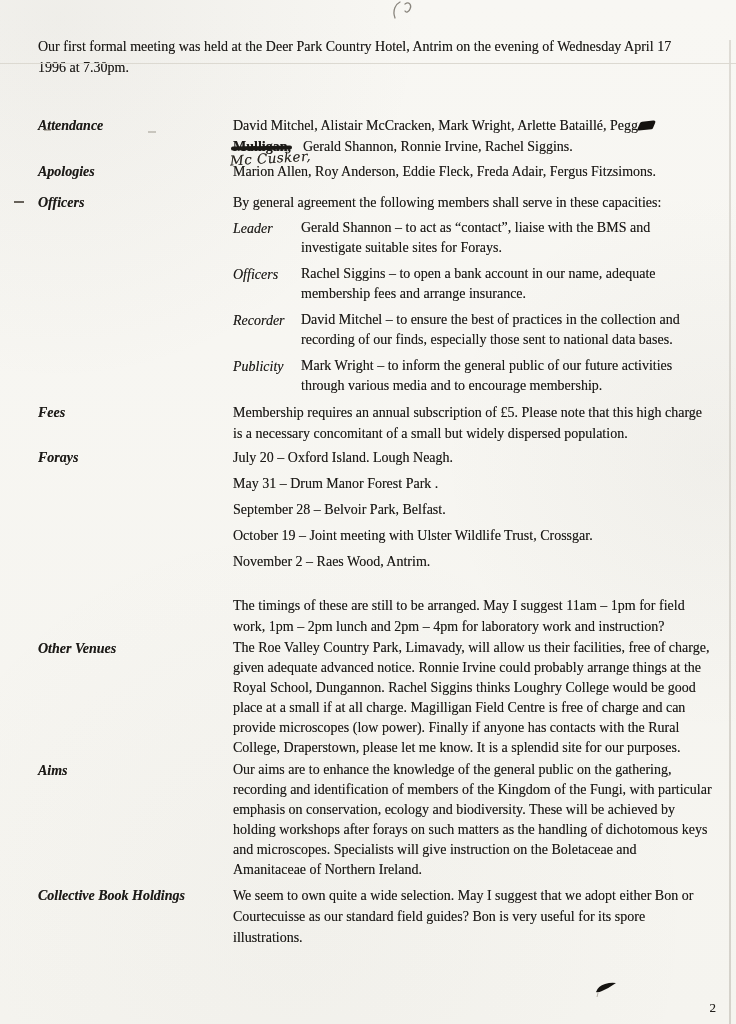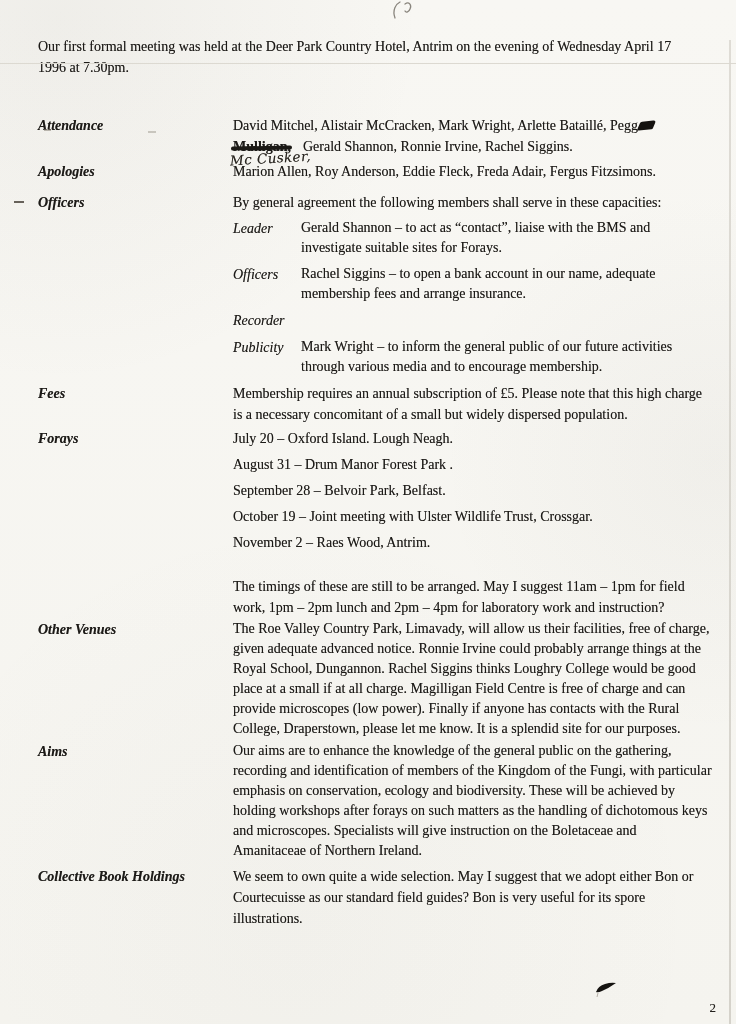--- a/index.html
+++ b/index.html
@@ -125,39 +125,40 @@
             <div class="role-row">
               <div class="role-name">Leader</div>
               <div class="role-desc">Gerald Shannon – to act as “contact”, liaise with the BMS and investigate suitable sites for Forays.</div>
             </div>
             <div class="role-row">
               <div class="role-name">Officers</div>
               <div class="role-desc">Rachel Siggins – to open a bank account in our name, adequate membership fees and arrange insurance.</div>
             </div>
             <div class="role-row">
               <div class="role-name">Recorder</div>
+              <div class="role-desc">David Mitchel – to ensure the best of practices in the collection and recording of our finds, especially those sent to national data bases.</div>
             </div>
             <div class="role-row">
               <div class="role-name">Publicity</div>
               <div class="role-desc">Mark Wright – to inform the general public of our future activities through various media and to encourage membership.</div>
             </div>
           </div>
         </div>
       </div>
 
       <div class="section sec-fees">
         <div class="sec-label">Fees</div>
         <div class="para">Membership requires an annual subscription of £5. Please note that this high charge is a necessary concomitant of a small but widely dispersed population.</div>
       </div>
 
       <div class="section sec-forays">
         <div class="sec-label">Forays</div>
         <div class="para">
           <div class="foray-item">July 20 – Oxford Island. Lough Neagh.</div>
-          <div class="foray-item">August 31 – Drum Manor Forest Park .</div>
+          <div class="foray-item">May 31 – Drum Manor Forest Park .</div>
           <div class="foray-item">September 28 – Belvoir Park, Belfast.</div>
           <div class="foray-item">October 19 – Joint meeting with Ulster Wildlife Trust, Crossgar.</div>
           <div class="foray-item">November 2 – Raes Wood, Antrim.</div>
           <div class="foray-note">The timings of these are still to be arranged. May I suggest 11am – 1pm for field work, 1pm – 2pm lunch and 2pm – 4pm for laboratory work and instruction?</div>
         </div>
       </div>
 
       <div class="section sec-venues">
         <div class="sec-label">Other Venues</div>
         <div class="para big-para">The Roe Valley Country Park, Limavady, will allow us their facilities, free of charge, given adequate advanced notice. Ronnie Irvine could probably arrange things at the Royal School, Dungannon. Rachel Siggins thinks Loughry College would be good place at a small if at all charge. Magilligan Field Centre is free of charge and can provide microscopes (low power). Finally if anyone has contacts with the Rural College, Draperstown, please let me know. It is a splendid site for our purposes.</div>

